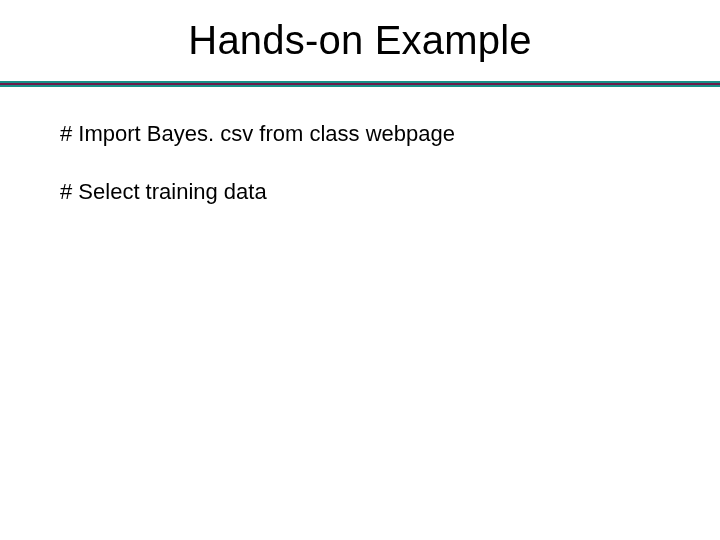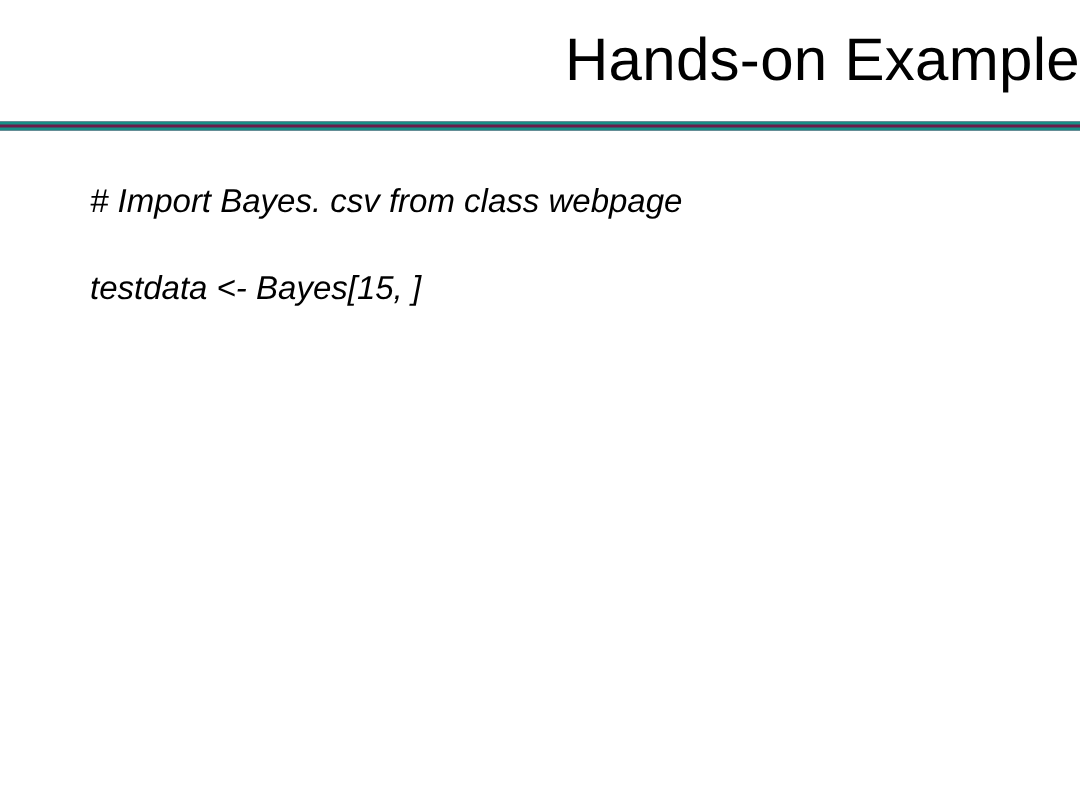--- a/index.html
+++ b/index.html
@@ -1,40 +1,40 @@
 <!DOCTYPE html>
 <html><head>
 <meta charset="utf-8">
 <style>
   * { margin: 0; padding: 0; box-sizing: border-box; }
   html, body { width: 720px; height: 540px; background: #ffffff; font-family: Arial, Helvetica, sans-serif; color: #000; }
   .slide { width: 720px; height: 540px; position: relative; }
   .title-wrap { text-align: center; padding-top: 18px; padding-bottom: 14px; }
-  .title { font-size: 40px; font-weight: 400; letter-spacing: 0.2px; text-align: right; }
+  .title { font-size: 40px; font-weight: 400; letter-spacing: 0.2px; }
   .rule { height: 6px; background: #6b1d4b; border-top: 2px solid #178f87; border-bottom: 2px solid #178f87; margin: 4px 0 0 0; }
-  .body { padding: 32px 60px 0 60px; font-size: 22px; line-height: 1.35; font-style: italic; }
+  .body { padding: 32px 60px 0 60px; font-size: 22px; line-height: 1.35; }
   .block { margin-bottom: 28px; }
   .line { white-space: pre; }
 </style>
 </head>
 <body>
 
 <div class="slide">
   <div class="title-wrap">
     <h1 class="title">Hands-on Example</h1>
   </div>
   <div class="rule"></div>
 
   <div class="body">
 
     <div class="block">
       <div class="line"># Import Bayes. csv from class webpage</div>
     </div>
 
     <div class="block">
+      <div class="line"># Select training data</div>
     </div>
 
     <div class="block">
-      <div class="line">testdata &lt;- Bayes[15, ]</div>
     </div>
 
   </div>
 </div>
 
 </body></html>

